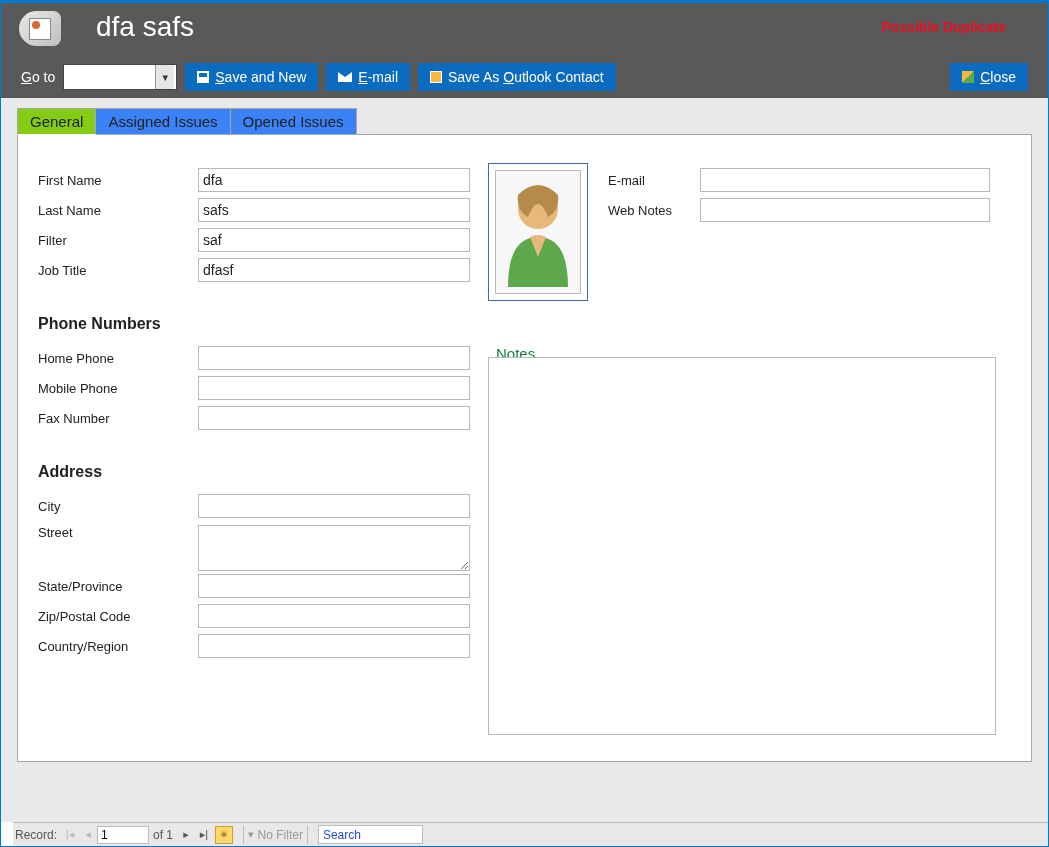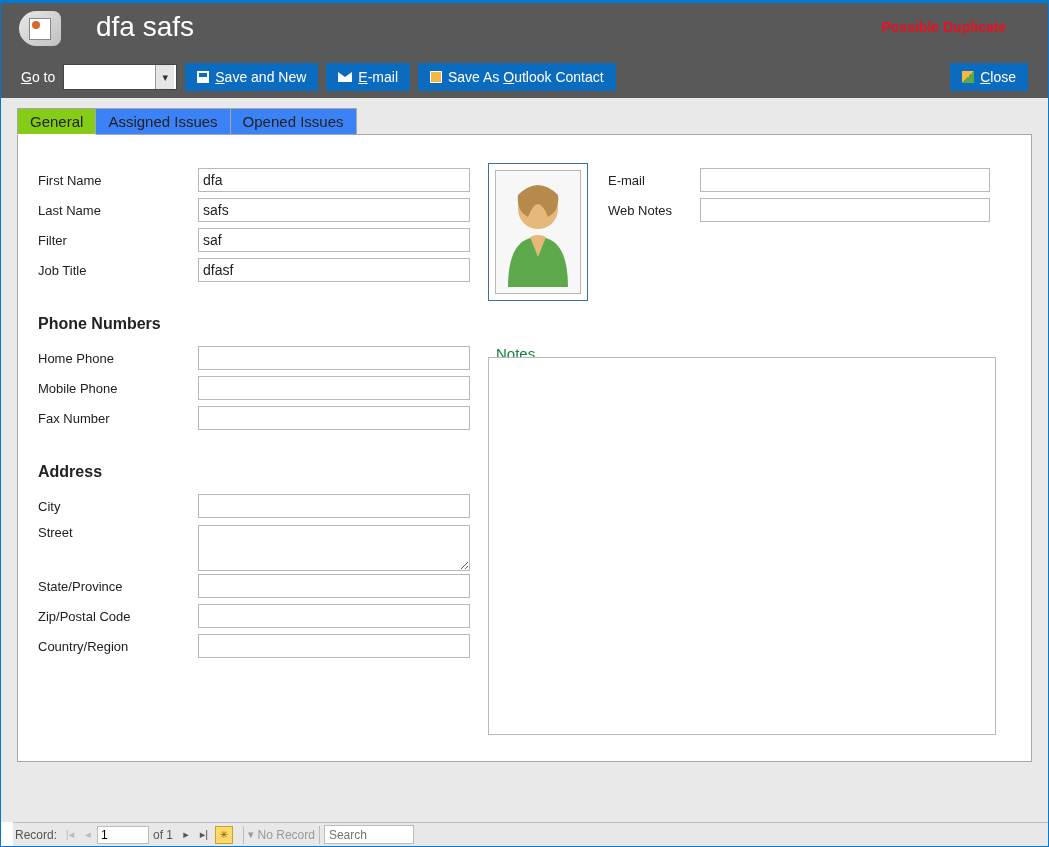--- a/index.html
+++ b/index.html
@@ -208,21 +208,21 @@
   .nav-btn.disabled { color:#bbb; cursor:default;}
   .rec-input { width:52px;height:18px;border:1px solid #bcbcbc;font-size:12px;padding:0 3px;background:#fff; }
   .of-text { margin:12px 4px; }
   .nav-new {
     width:18px;height:18px;background:#ffd86b;border:1px solid #c9a032;font-size:10px;color:#7a5b00;
     display:flex;align-items:center;justify-content:center;margin-left:2px;margin-right:6px;cursor:pointer;
   }
   .sep { width:1px;height:18px;background:#bcbcbc;margin:0 4px;}
   .filter-segment { display:flex;align-items:center;gap:4px;color:#999;}
   .filter-ico{font-size:11px;}
-  .search-box { width:90px;height:19px;border:1px solid #bcbcbc;color:#737373;padding:0 4px;font-size:12px;background:#fff;margin-left:0;}
+  .search-box { width:105px;height:19px;border:1px solid #bcbcbc;color:#1d4ed8;padding:0 4px;font-size:12px;background:#fff;margin-left:6px;}
   body { border:1px solid #0078d4; }
 </style>
 </head>
 <body>
 
 <div class="header">
   <div class="header-icon">
     <div class="header-icon-inner"></div>
   </div>
   <div class="header-title">dfa safs</div>
@@ -351,17 +351,17 @@
   <button class="nav-btn disabled">|◂</button>
   <button class="nav-btn disabled">◂</button>
   <input class="rec-input" value="1" style="">
   <span class="of-text">of 1</span>
   <button class="nav-btn">▸</button>
   <button class="nav-btn">▸|</button>
   <div class="nav-new">✳</div>
   <div class="sep"></div>
   <div class="filter-segment">
     <span class="filter-ico">▾</span>
-    <span>No Record</span>
+    <span>No Filter</span>
   </div>
   <div class="sep"></div>
   <input class="search-box" value="Search" style="">
 </div>
 
 </body></html>

